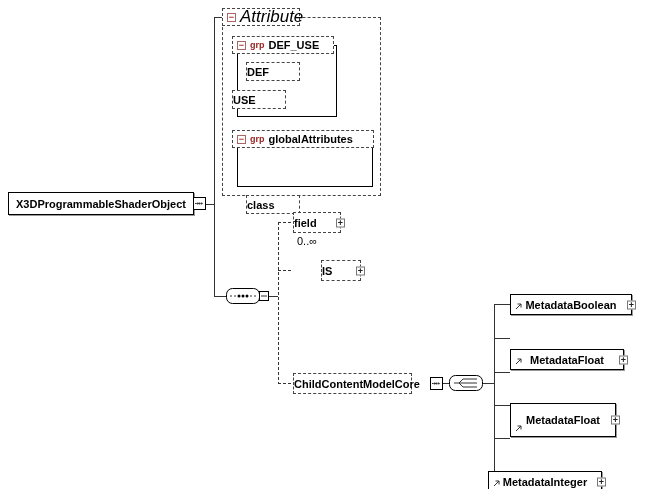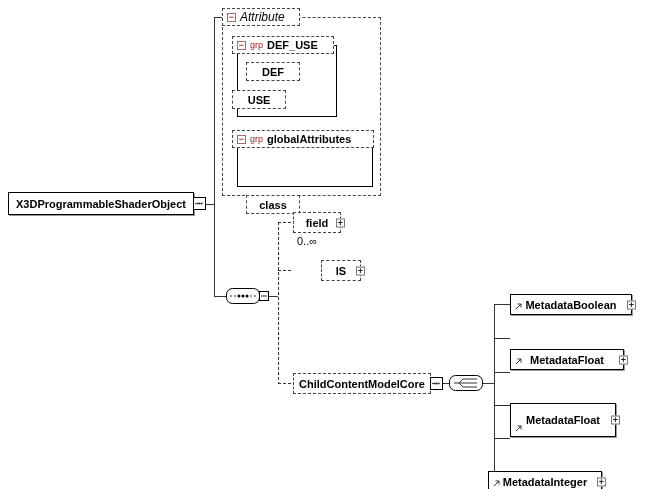--- a/index.html
+++ b/index.html
@@ -12,28 +12,28 @@
   svg.lines { position:absolute; left:0; top:0; z-index:1; }
   
   .ebox {
     border:1px solid #000; background:#fff; box-shadow:1px 1px 0 #999;
     display:flex; align-items:center; justify-content:center;
     font-weight:bold; font-size:11px; z-index:2;
   }
   
   .dbox {
     border:1px dashed #444; background:#fff;
-    display:flex; align-items:center; justify-content:center;
+    display:flex; align-items:center; 
     font-weight:bold; font-size:11px; z-index:2;
   }
   .label-row { justify-content:flex-start; padding:0 4px; gap:4px; }
   .container-rect { border:1px solid #000; background:#fff; z-index:1; }
   .outer-dashed { border:1px dashed #444; background:#fff; z-index:0; }
-  .grp-prefix { font-size:9px; font-weight:normal; color:#992222; }
-  .attr-title { font-style:italic; font-weight:normal; font-size:12px; }
+  .grp-prefix { font-size:9px; font-weight:bold; color:#992222; }
+  .attr-title { font-style:italic; font-weight:normal; font-size:17px; }
   .occ { font-size:11px; z-index:2; }
   .pm {
     width:9px; height:9px; border:1px solid #777; background:#fff;
     display:inline-flex; align-items:center; justify-content:center;
     font-size:9px; line-height:7px; font-weight:bold; color:#222; flex:0 0 auto;
   }
   .pm.minus { color:#a33; border-color:#a66; }
   .pm-abs { position:absolute; right:-5px; top:50%; transform:translateY(-50%); z-index:3; }
   .connector-square {
     width:13px; height:13px; border:1px solid #000; background:#fff;
@@ -137,21 +137,21 @@
   <span>field</span>
   <span class="pm pm-abs">+</span>
 </div>
 <div class="occ abs" style="left:297px;top:235px;">0..∞</div>
 
 <div class="dbox abs" style="left:293px;top:260px;width:40px;height:21px;margin-left:28px;">
   <span>IS</span>
   <span class="pm pm-abs">+</span>
 </div>
 
-<div class="dbox abs" style="left:293px;top:373px;width:138px;height:21px;">
+<div class="dbox abs" style="left:293px;top:373px;width:119px;height:21px;">
   <span>ChildContentModelCore</span>
 </div>
 <div class="connector-square abs" style="left:430px;top:377px;">
   <svg width="11" height="11">
     <line x1="1" y1="5.5" x2="10" y2="5.5" stroke="#333" stroke-width="1" stroke-dasharray="1.5,1.5"></line>
     <circle cx="3.5" cy="5.5" r="1" fill="#333"></circle>
     <circle cx="5.5" cy="5.5" r="1" fill="#333"></circle>
     <circle cx="7.5" cy="5.5" r="1" fill="#333"></circle>
   </svg>
 </div>

